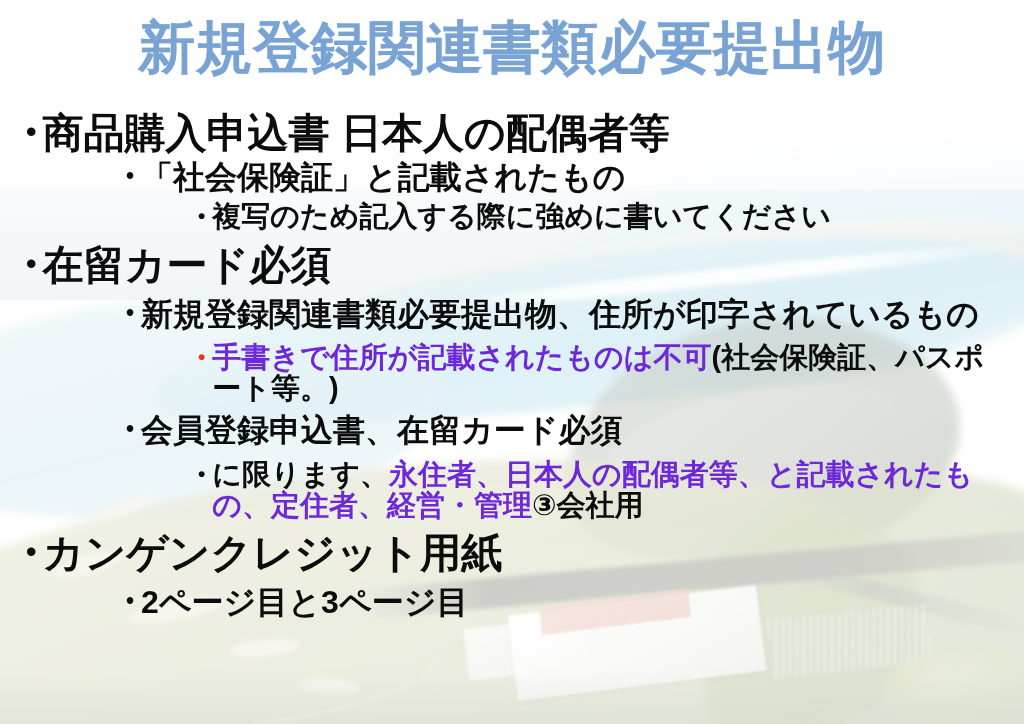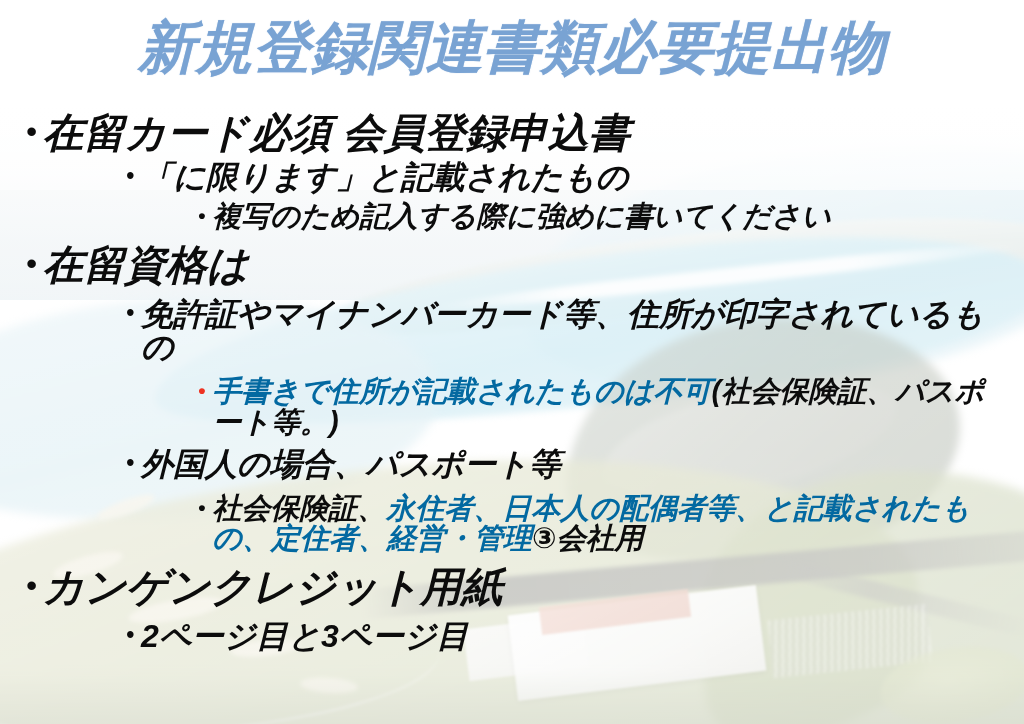--- a/index.html
+++ b/index.html
@@ -8,21 +8,20 @@
     width:1024px;height:724px;
     overflow:hidden;
     background:#ffffff;
     font-family:"Liberation Sans","DejaVu Sans",sans-serif;
   }
   #slide{
     position:relative;
     width:1024px;height:724px;
     overflow:hidden;
     background:#ffffff;
-    font-style:italic;
   }
 
   
   #photo{
     position:absolute;inset:0;
     overflow:hidden;
     z-index:0;
   }
   .ph{position:absolute;}
 
@@ -239,21 +238,21 @@
   .l1 .bullet{font-size:30px;padding-right:6px;position:relative;top:5px;}
 
   
   .l2{font-size:32px;margin-left:100px;margin-top:6px;}
   .l2 .bullet{font-size:23px;padding-right:7px;position:relative;top:4px;}
 
   
   .l3{font-size:29px;margin-left:172px;margin-top:6px;}
   .l3 .bullet{font-size:21px;padding-right:7px;position:relative;top:4px;}
 
-  .red{color:#0369a1;}
+  .red{color:#6d28d9;}
   .bullet.red{color:#ee3322;}
 
   
   .gap-a{margin-top:12px;}
   .gap-b{margin-top:10px;}
   .gap-c{margin-top:11px;}
 </style>
 </head>
 <body>
 
@@ -289,56 +288,56 @@
   </div>
 
   <div id="content">
 
     <div id="title">新規登録関連書類必要提出物</div>
 
     <div id="body">
 
       <div class="line l1">
         <span class="bullet">•</span>
-        <span class="txt">在留カード必須 会員登録申込書</span>
+        <span class="txt">商品購入申込書 日本人の配偶者等</span>
       </div>
 
       <div class="line l2">
         <span class="bullet">•</span>
-        <span class="txt">「に限ります」と記載されたもの</span>
+        <span class="txt">「社会保険証」と記載されたもの</span>
       </div>
 
       <div class="line l3">
         <span class="bullet">•</span>
         <span class="txt">複写のため記入する際に強めに書いてください</span>
       </div>
 
       <div class="line l1 gap-a">
         <span class="bullet">•</span>
-        <span class="txt">在留資格は</span>
+        <span class="txt">在留カード必須</span>
       </div>
 
       <div class="line l2 gap-b">
         <span class="bullet">•</span>
-        <span class="txt">免許証やマイナンバーカード等、住所が印字されているもの</span>
+        <span class="txt">新規登録関連書類必要提出物、住所が印字されているもの</span>
       </div>
 
       <div class="line l3 gap-c">
         <span class="bullet red">•</span>
         <span class="txt"><span class="red">手書きで住所が記載されたものは不可</span><span>(社会保険証、パスポート等。)</span></span>
       </div>
 
       <div class="line l2 gap-b">
         <span class="bullet">•</span>
-        <span class="txt">外国人の場合、パスポート等</span>
+        <span class="txt">会員登録申込書、在留カード必須</span>
       </div>
 
       <div class="line l3 gap-c">
         <span class="bullet">•</span>
-        <span class="txt"><span>社会保険証、</span><span class="red">永住者、日本人の配偶者等、と記載されたもの、定住者、経営・管理</span><span>③会社用</span></span>
+        <span class="txt"><span>に限ります、</span><span class="red">永住者、日本人の配偶者等、と記載されたもの、定住者、経営・管理</span><span>③会社用</span></span>
       </div>
 
       <div class="line l1 gap-a">
         <span class="bullet">•</span>
         <span class="txt">カンゲンクレジット用紙</span>
       </div>
 
       <div class="line l2 gap-b">
         <span class="bullet">•</span>
         <span class="txt">2ページ目と3ページ目</span>

